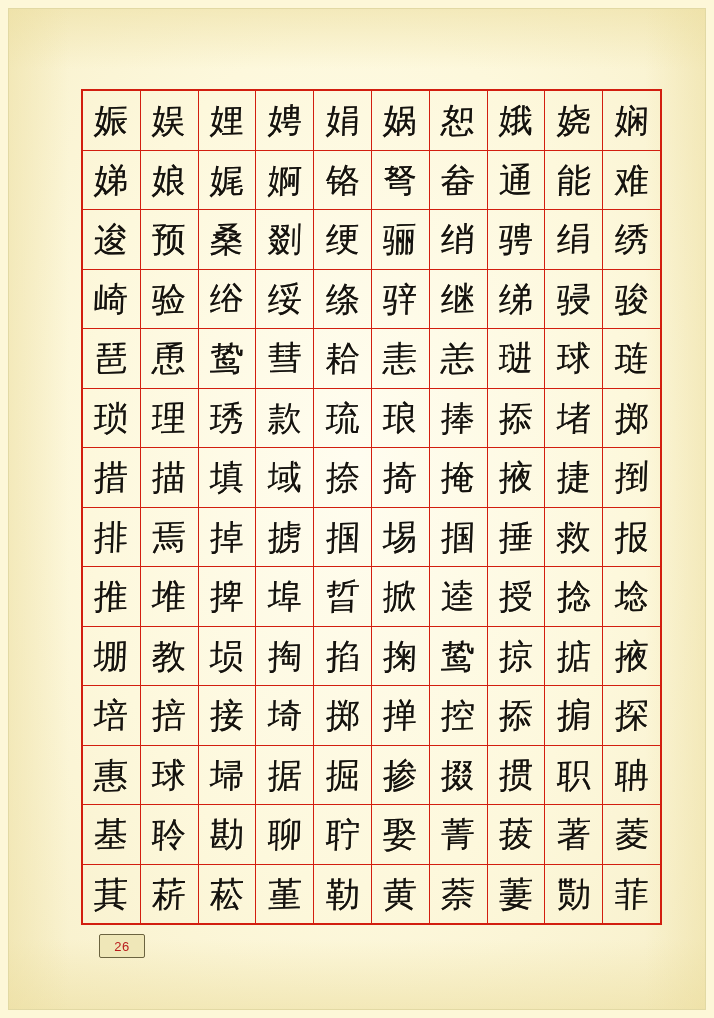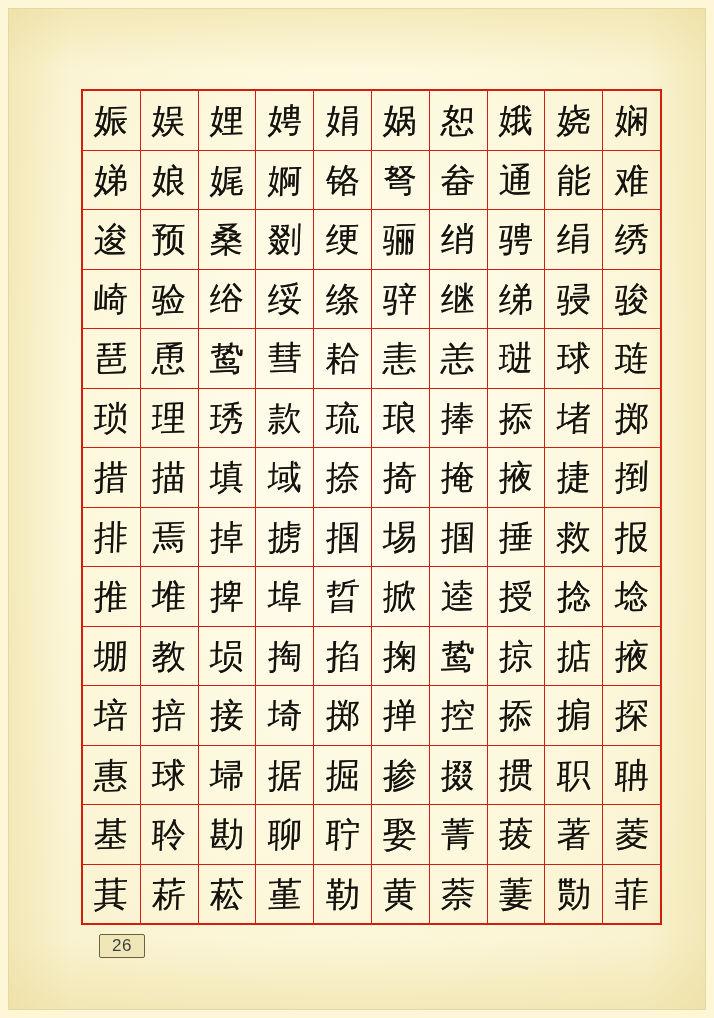--- a/index.html
+++ b/index.html
@@ -97,22 +97,22 @@
     background: #efe7b8;
     border: 1.4px solid #6b6340;
     border-radius: 2px;
     display: flex;
     align-items: center;
     justify-content: center;
     z-index: 4;
   }
   #page-number-box .num {
     font-family: "Liberation Sans", sans-serif;
-    font-size: 17px;
-    color: #404040;
+    font-size: 13px;
+    color: #b91c1c;
     letter-spacing: 0.5px;
   }
   
   .edge-shade {
     position: absolute;
     pointer-events: none;
     z-index: 1;
   }
   .edge-top { left:0; top:0; width:100%; height:60px;
     background: linear-gradient(to bottom, rgba(236,222,160,0.55), rgba(253,247,216,0)); }

